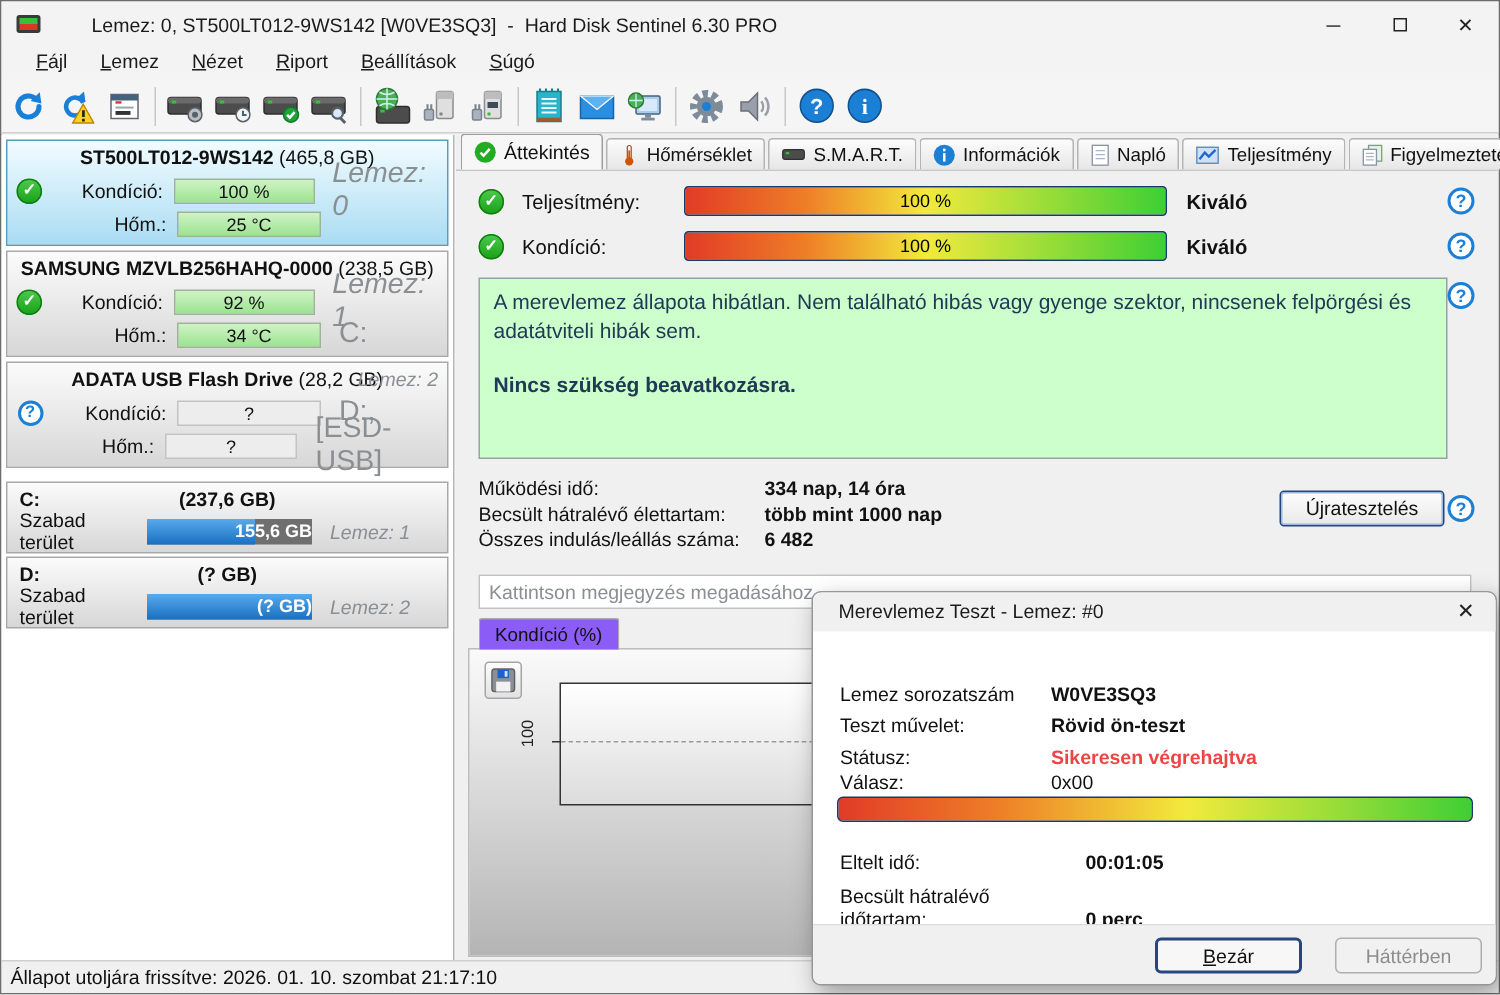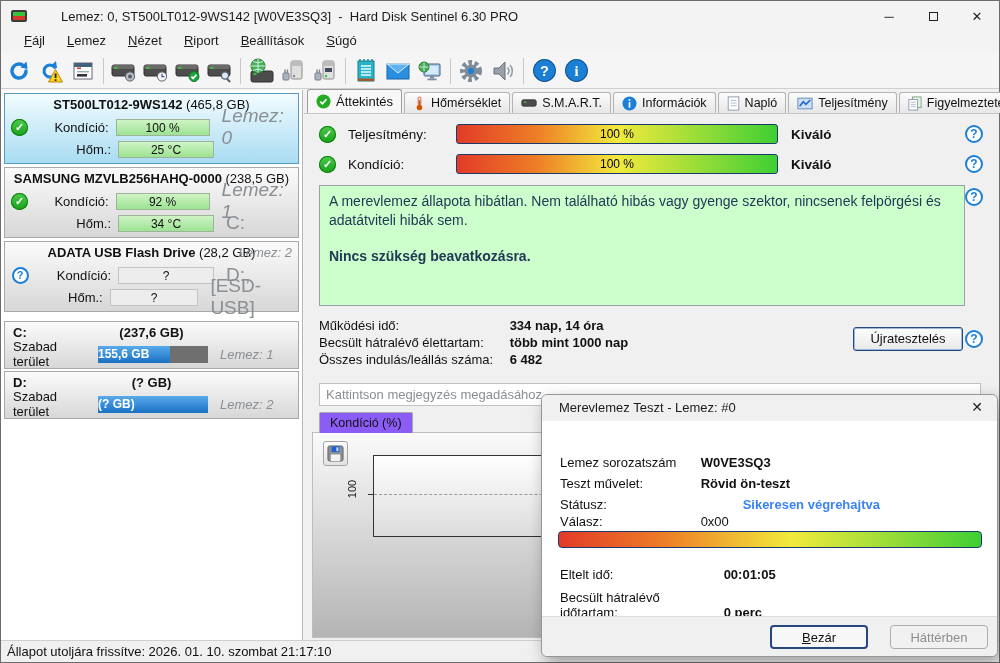--- a/index.html
+++ b/index.html
@@ -48,21 +48,21 @@
 
   .pt-item { border:1px solid #a9a9a9; background:linear-gradient(#fbfbfb,#d7d7d7); margin:2px 1px; padding-bottom:3px; }
   .pt-item.first { margin-top:9px; }
   .pt-header { position:relative; height:21px; line-height:21px; font-size:13px; font-weight:bold; }
   .pt-name { position:absolute; left:8px; }
   .pt-size { display:block; text-align:center; }
   .pt-row { display:flex; align-items:center; height:22px; }
   .pt-label { width:86px; font-size:13px; padding-left:8px; }
   .pt-bar { width:110px; height:17px; margin-left:7px; background:#6f6f6f; position:relative; }
   .pt-fill { position:absolute; left:0; top:0; bottom:0; background:linear-gradient(#58aaec,#1a70c2); }
-  .pt-bartext { position:absolute; inset:0; text-align:left; color:#fff; font-weight:bold; font-size:12px; line-height:17px; }
+  .pt-bartext { position:absolute; inset:0; text-align:right; color:#fff; font-weight:bold; font-size:12px; line-height:17px; }
   .pt-extra { margin-left:12px; font-size:13px; color:#8a8f94; font-style:italic; }
 
   
   .main { position:absolute; left:303px; top:89px; right:0; bottom:22px; background:#f0f0f0; }
   .tabbar { height:24px; display:flex; align-items:flex-end; padding-left:3px; border-bottom:1px solid #c6c6c6; }
   .tab { height:21px; display:flex; align-items:center; gap:5px; padding:0 8px; margin-right:2px; font-size:12.5px;
          border:1px solid #b4b4b4; border-bottom:none; border-radius:3px 3px 0 0; background:linear-gradient(#fcfcfc,#e6e6e6); }
   .tab.active { height:24px; background:#f7f7f7; border-color:#9d9d9d; font-size:13px; position:relative; z-index:2; }
   .mrow { position:absolute; left:0; right:0; height:22px; display:flex; align-items:center; }
   .mrow .icon-check { margin-left:15px; }
@@ -94,21 +94,21 @@
   .ytick { position:absolute; left:30px; top:50px; font-size:11px; transform:rotate(-90deg); color:#222; }
 
   
   .dialog { position:absolute; left:540px; top:393px; width:457px; height:263px; background:#fff; border:1px solid #979797; border-radius:6px; box-shadow:4px 6px 16px rgba(0,0,0,.35); z-index:60; }
   .dlg-title { height:26px; background:#f0f0f0; border-radius:6px 6px 0 0; font-size:13px; line-height:26px; padding-left:17px; color:#1b1b1b; }
   .dlg-close { position:absolute; right:14px; top:4px; font-size:14px; color:#222; }
   .dlg-row { position:absolute; left:18px; font-size:13px; }
   .dlg-label { display:inline-block; width:137px; }
   .dlg-value { font-weight:bold; }
   .dlg-value.normal { font-weight:normal; }
-  .dlg-value.green { color:#3b82f6;margin-left:42px; }
+  .dlg-value.green { color:#ef4444; }
   .dlg-progress { position:absolute; left:16px; top:136px; width:424px; height:17px; border:1px solid #1a3a6b; border-radius:4px;
                   background:linear-gradient(to right,#e23b27 0%,#ee7e27 25%,#f2ea3c 55%,#9bdd39 78%,#3ecf34 100%); }
   .dlg-time { position:absolute; left:18px; font-size:13px; }
   .dlg-tlabel { display:inline-block; width:160px; }
   .dlg-tvalue { font-weight:bold; }
   .dlg-footer { position:absolute; left:0; right:0; bottom:0; height:40px; background:#f0f0f0; border-top:1px solid #dcdcdc; border-radius:0 0 6px 6px; }
   .dlg-btn { position:absolute; top:8px; width:98px; height:24px; font-size:13px; text-align:center; line-height:21px; border-radius:4px; }
   .btn-close-dlg { left:228px; border:2px solid #26477e; background:#f7f7f7; color:#111; }
   .btn-close-dlg::first-letter { text-decoration:underline; }
   .btn-bg { left:348px; border:1px solid #aeaeae; background:#f1f1f1; color:#8d8d8d; line-height:23px; }

